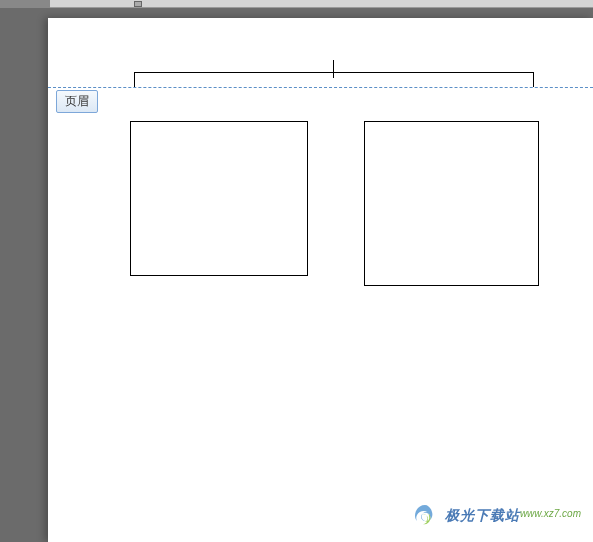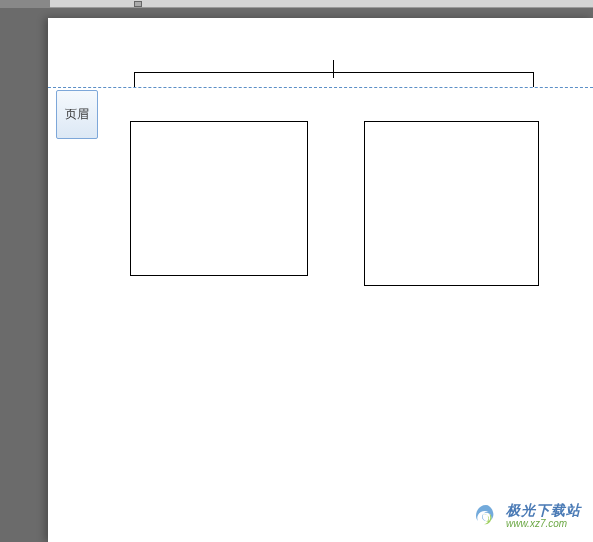--- a/index.html
+++ b/index.html
@@ -93,21 +93,21 @@
       border-top: 1.5px dashed #5b8fc7;
     }
     
     .header-label {
       position: absolute;
       top: 72px;
       left: 8px;
       background: linear-gradient(to bottom, #f5f9fd, #dce8f5);
       border: 1px solid #7da7d9;
       border-radius: 2px;
-      padding: 15px 8px;
+      padding: 2px 8px;
       font-size: 12px;
       color: #333;
     }
     
     .content-box-1 {
       position: absolute;
       top: 103px;
       left: 82px;
       width: 178px;
       height: 155px;
@@ -140,21 +140,21 @@
       position: relative;
     }
     
     .watermark-icon svg {
       width: 100%;
       height: 100%;
     }
     
     .watermark-text {
       display: flex;
-      flex-direction: column;
+      flex-direction: row;
       line-height: 1.1;
     }
     
     .watermark-title {
       font-size: 14px;
       font-weight: bold;
       color: #4a7ab5;
       font-style: italic;
       letter-spacing: 1px;
     }

